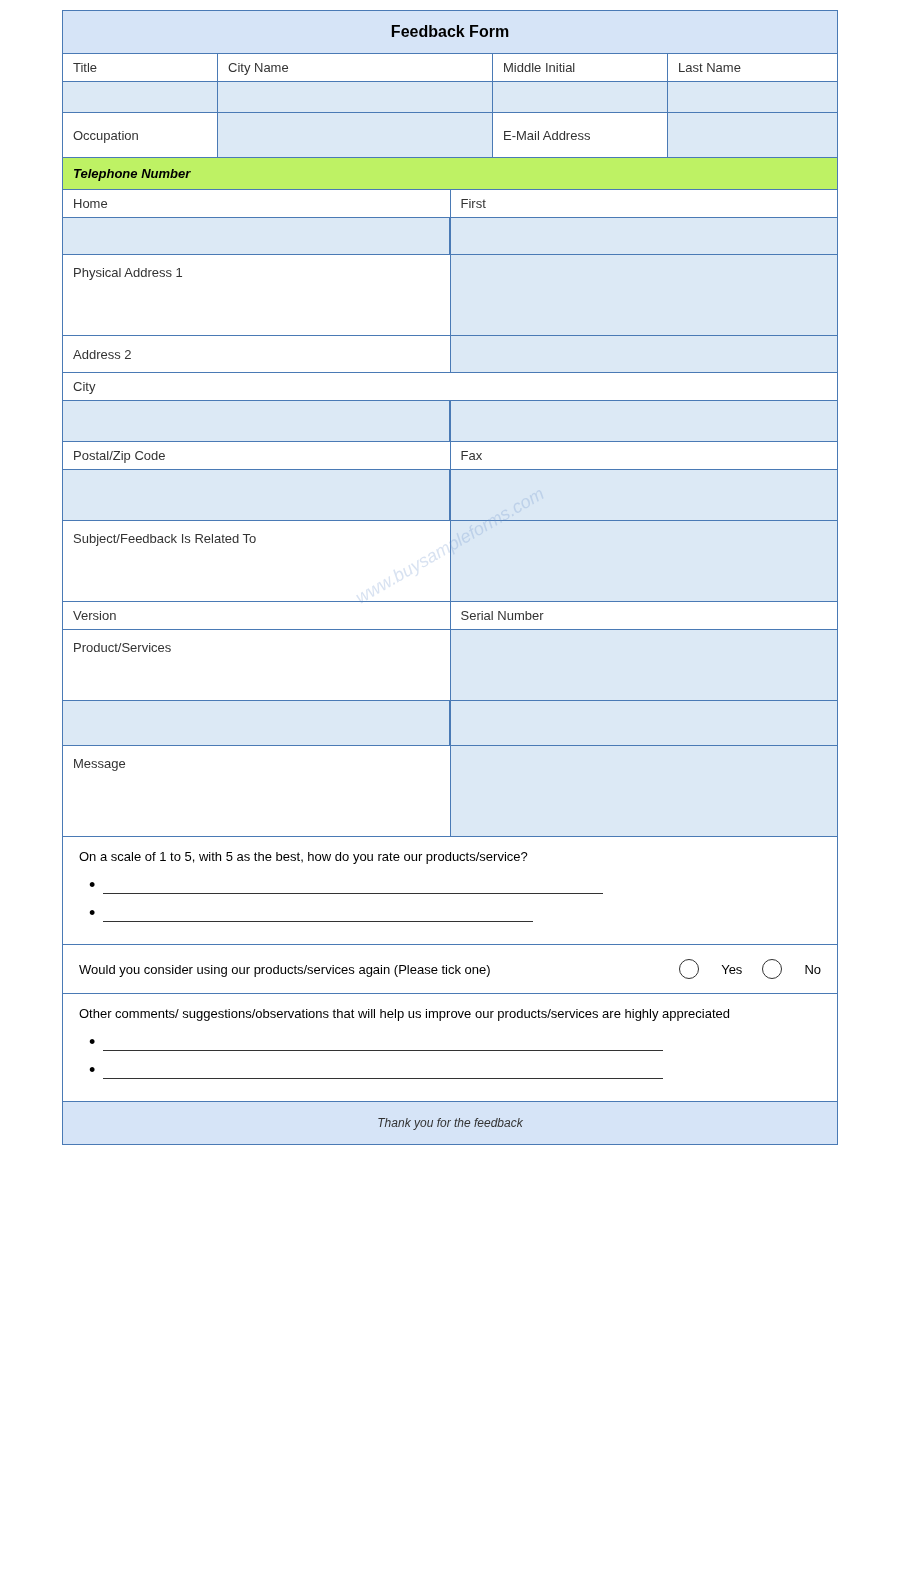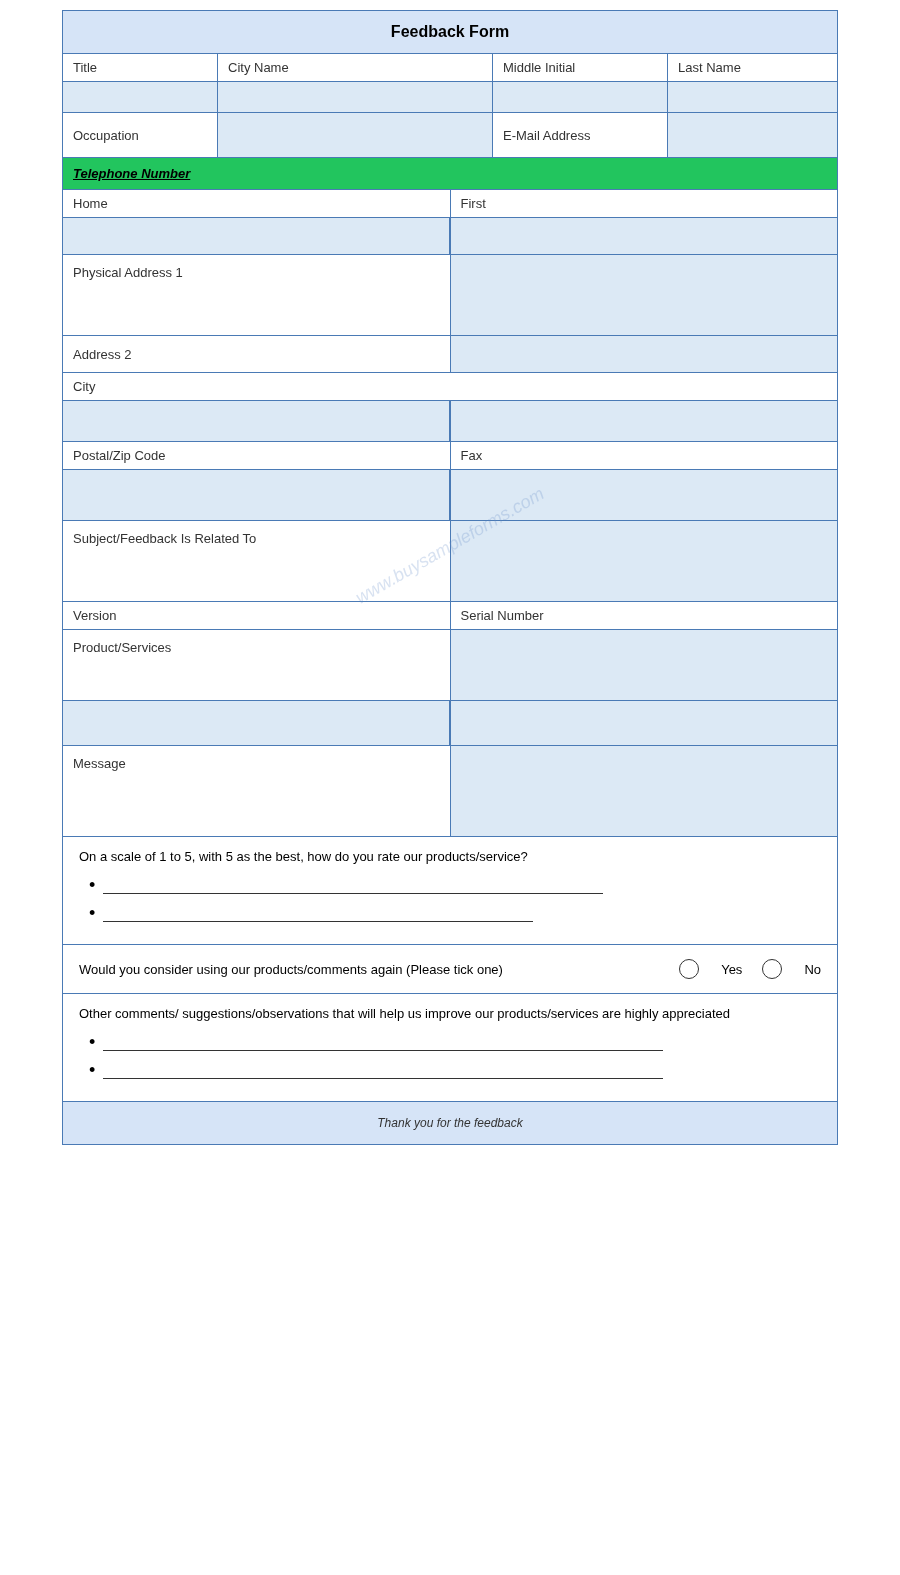--- a/index.html
+++ b/index.html
@@ -64,23 +64,22 @@
     .col-occupation-input { flex: 0 0 275px; background: #dce9f5; }
     .col-email-label { flex: 0 0 175px; }
     .col-email-input { flex: 1; background: #dce9f5; }
 
     
     .telephone-header {
       padding: 8px 10px;
       font-weight: bold;
       font-style: italic;
       font-size: 13px;
-      background: #22c55e;
+      background: #bef264;
       border-bottom: 1px solid #4a7ab5;
-      text-decoration: underline;
     }
 
     
     .col-half-label { flex: 1; }
     .col-half-input { flex: 1; background: #dce9f5; min-height: 30px; }
 
     
     .cell-tall {
       min-height: 80px;
     }
@@ -286,21 +285,21 @@
       <span class="bullet">•</span>
       <div class="underline"></div>
     </div>
     <div class="bullet-line">
       <span class="bullet">•</span>
       <div class="underline" style="max-width:430px;"></div>
     </div>
   </div>
 
   <div class="yesno-section">
-    <div class="yesno-question">Would you consider using our products/comments again (Please tick one)</div>
+    <div class="yesno-question">Would you consider using our products/services again (Please tick one)</div>
     <div class="radio-option">
       <span class="radio-circle"></span>
       <span>Yes</span>
     </div>
     <div class="radio-option">
       <span class="radio-circle"></span>
       <span>No</span>
     </div>
   </div>
 

